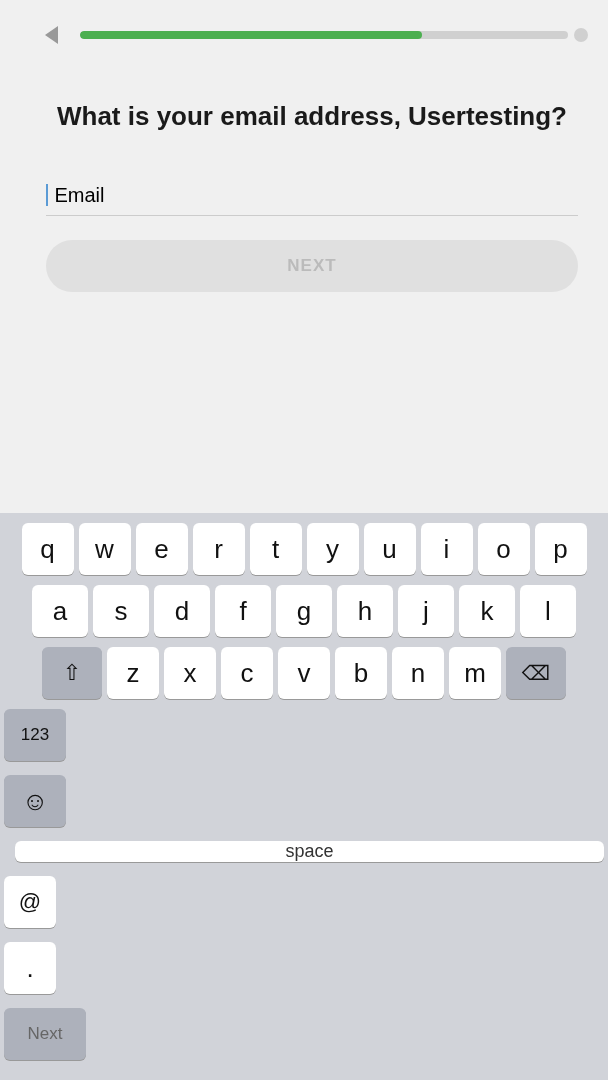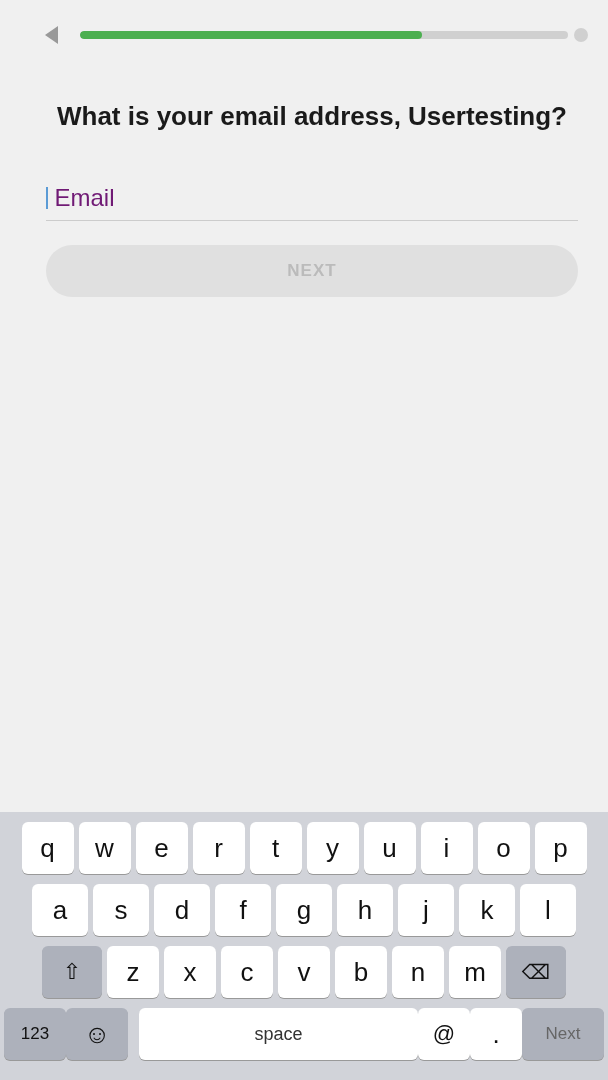--- a/index.html
+++ b/index.html
@@ -103,22 +103,22 @@
     .cursor-line {
       display: inline-block;
       width: 2px;
       height: 22px;
       background: #5b9bd5;
       vertical-align: middle;
       margin-right: 2px;
     }
 
     .email-placeholder {
-      font-size: 24px;
-      color: #701a75;
+      font-size: 20px;
+      color: #000000;
       vertical-align: middle;
     }
 
     
     .next-btn {
       margin-top: 24px;
       width: 100%;
       height: 52px;
       background: #e0e0e0;
       border: none;
@@ -189,21 +189,22 @@
       font-size: 22px;
     }
 
     .key-backspace {
       width: 60px !important;
     }
 
     
     .kb-row-4 {
       padding-bottom: 10px;
-      gap: 0;
+      gap: 14px;
+      flex-direction: column;
     }
 
     .key-123 {
       width: 62px;
       background: #adb1bb;
       font-size: 17px;
     }
 
     .key-emoji {
       width: 62px;

